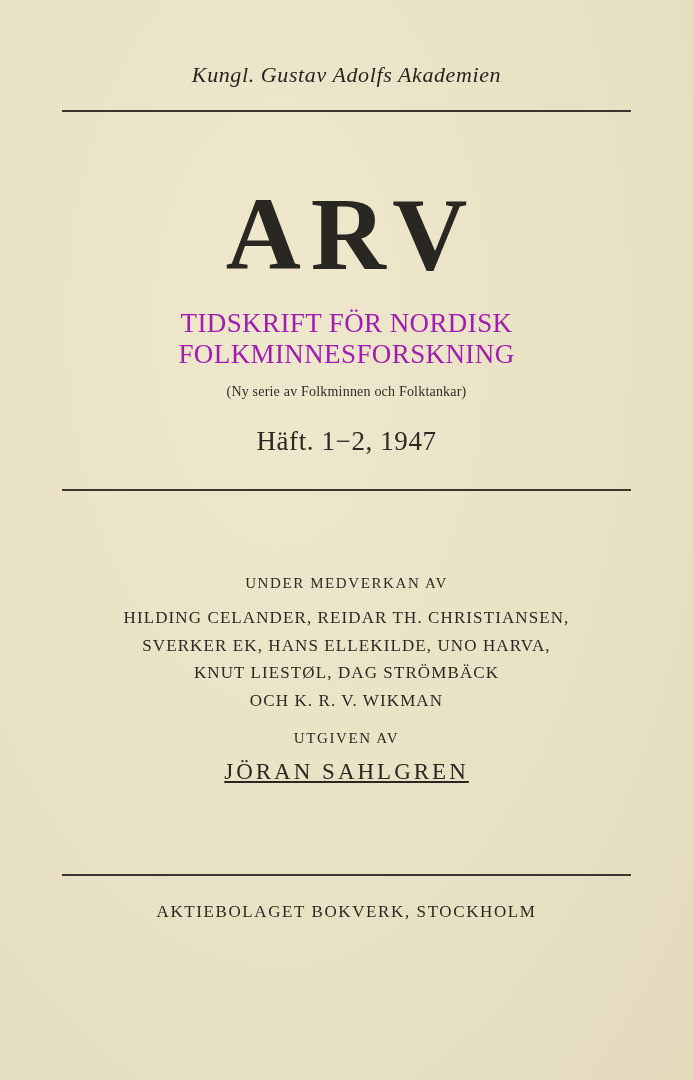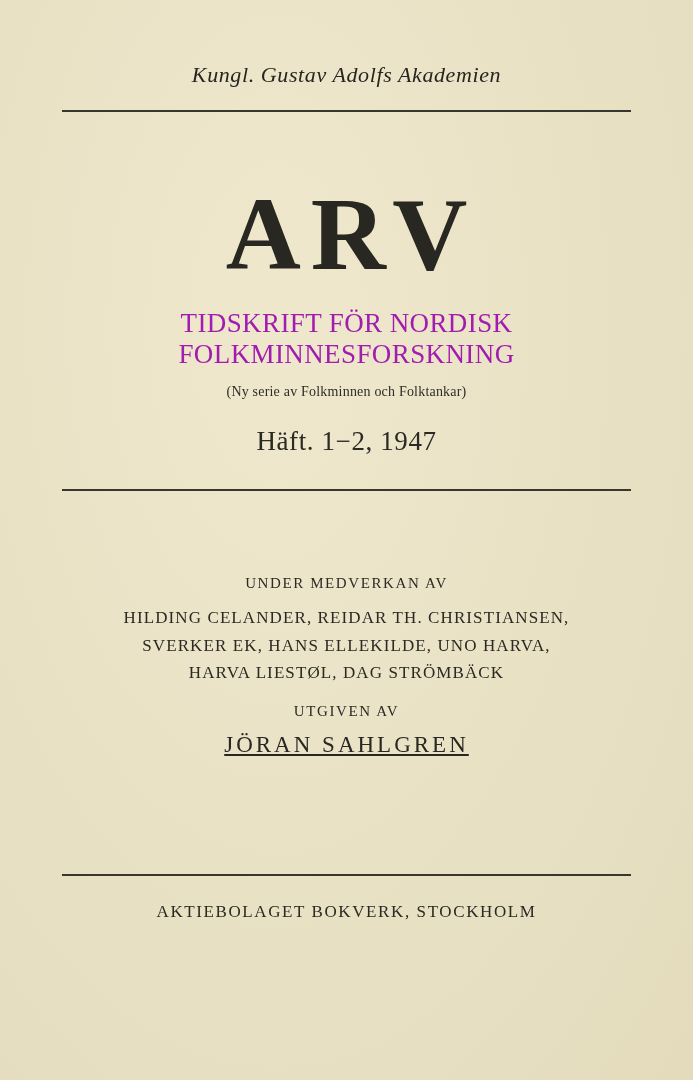--- a/index.html
+++ b/index.html
@@ -148,21 +148,22 @@
   </div>
 
   <div class="rule rule-mid"></div>
 
   <div class="credits">
     <div class="small-caps">UNDER MEDVERKAN AV</div>
 
     <div class="names">
       <div>HILDING CELANDER, REIDAR TH. CHRISTIANSEN,</div>
       <div>SVERKER EK, HANS ELLEKILDE, UNO HARVA,</div>
-      <div>HARVA LIESTØL, DAG STRÖMBÄCK</div>
+      <div>KNUT LIESTØL, DAG STRÖMBÄCK</div>
+      <div>OCH K. R. V. WIKMAN</div>
     </div>
 
     <div class="gap"></div>
 
     <div class="small-caps">UTGIVEN AV</div>
 
     <div class="editor">JÖRAN SAHLGREN</div>
   </div>
 
   <div class="spacer"></div>

